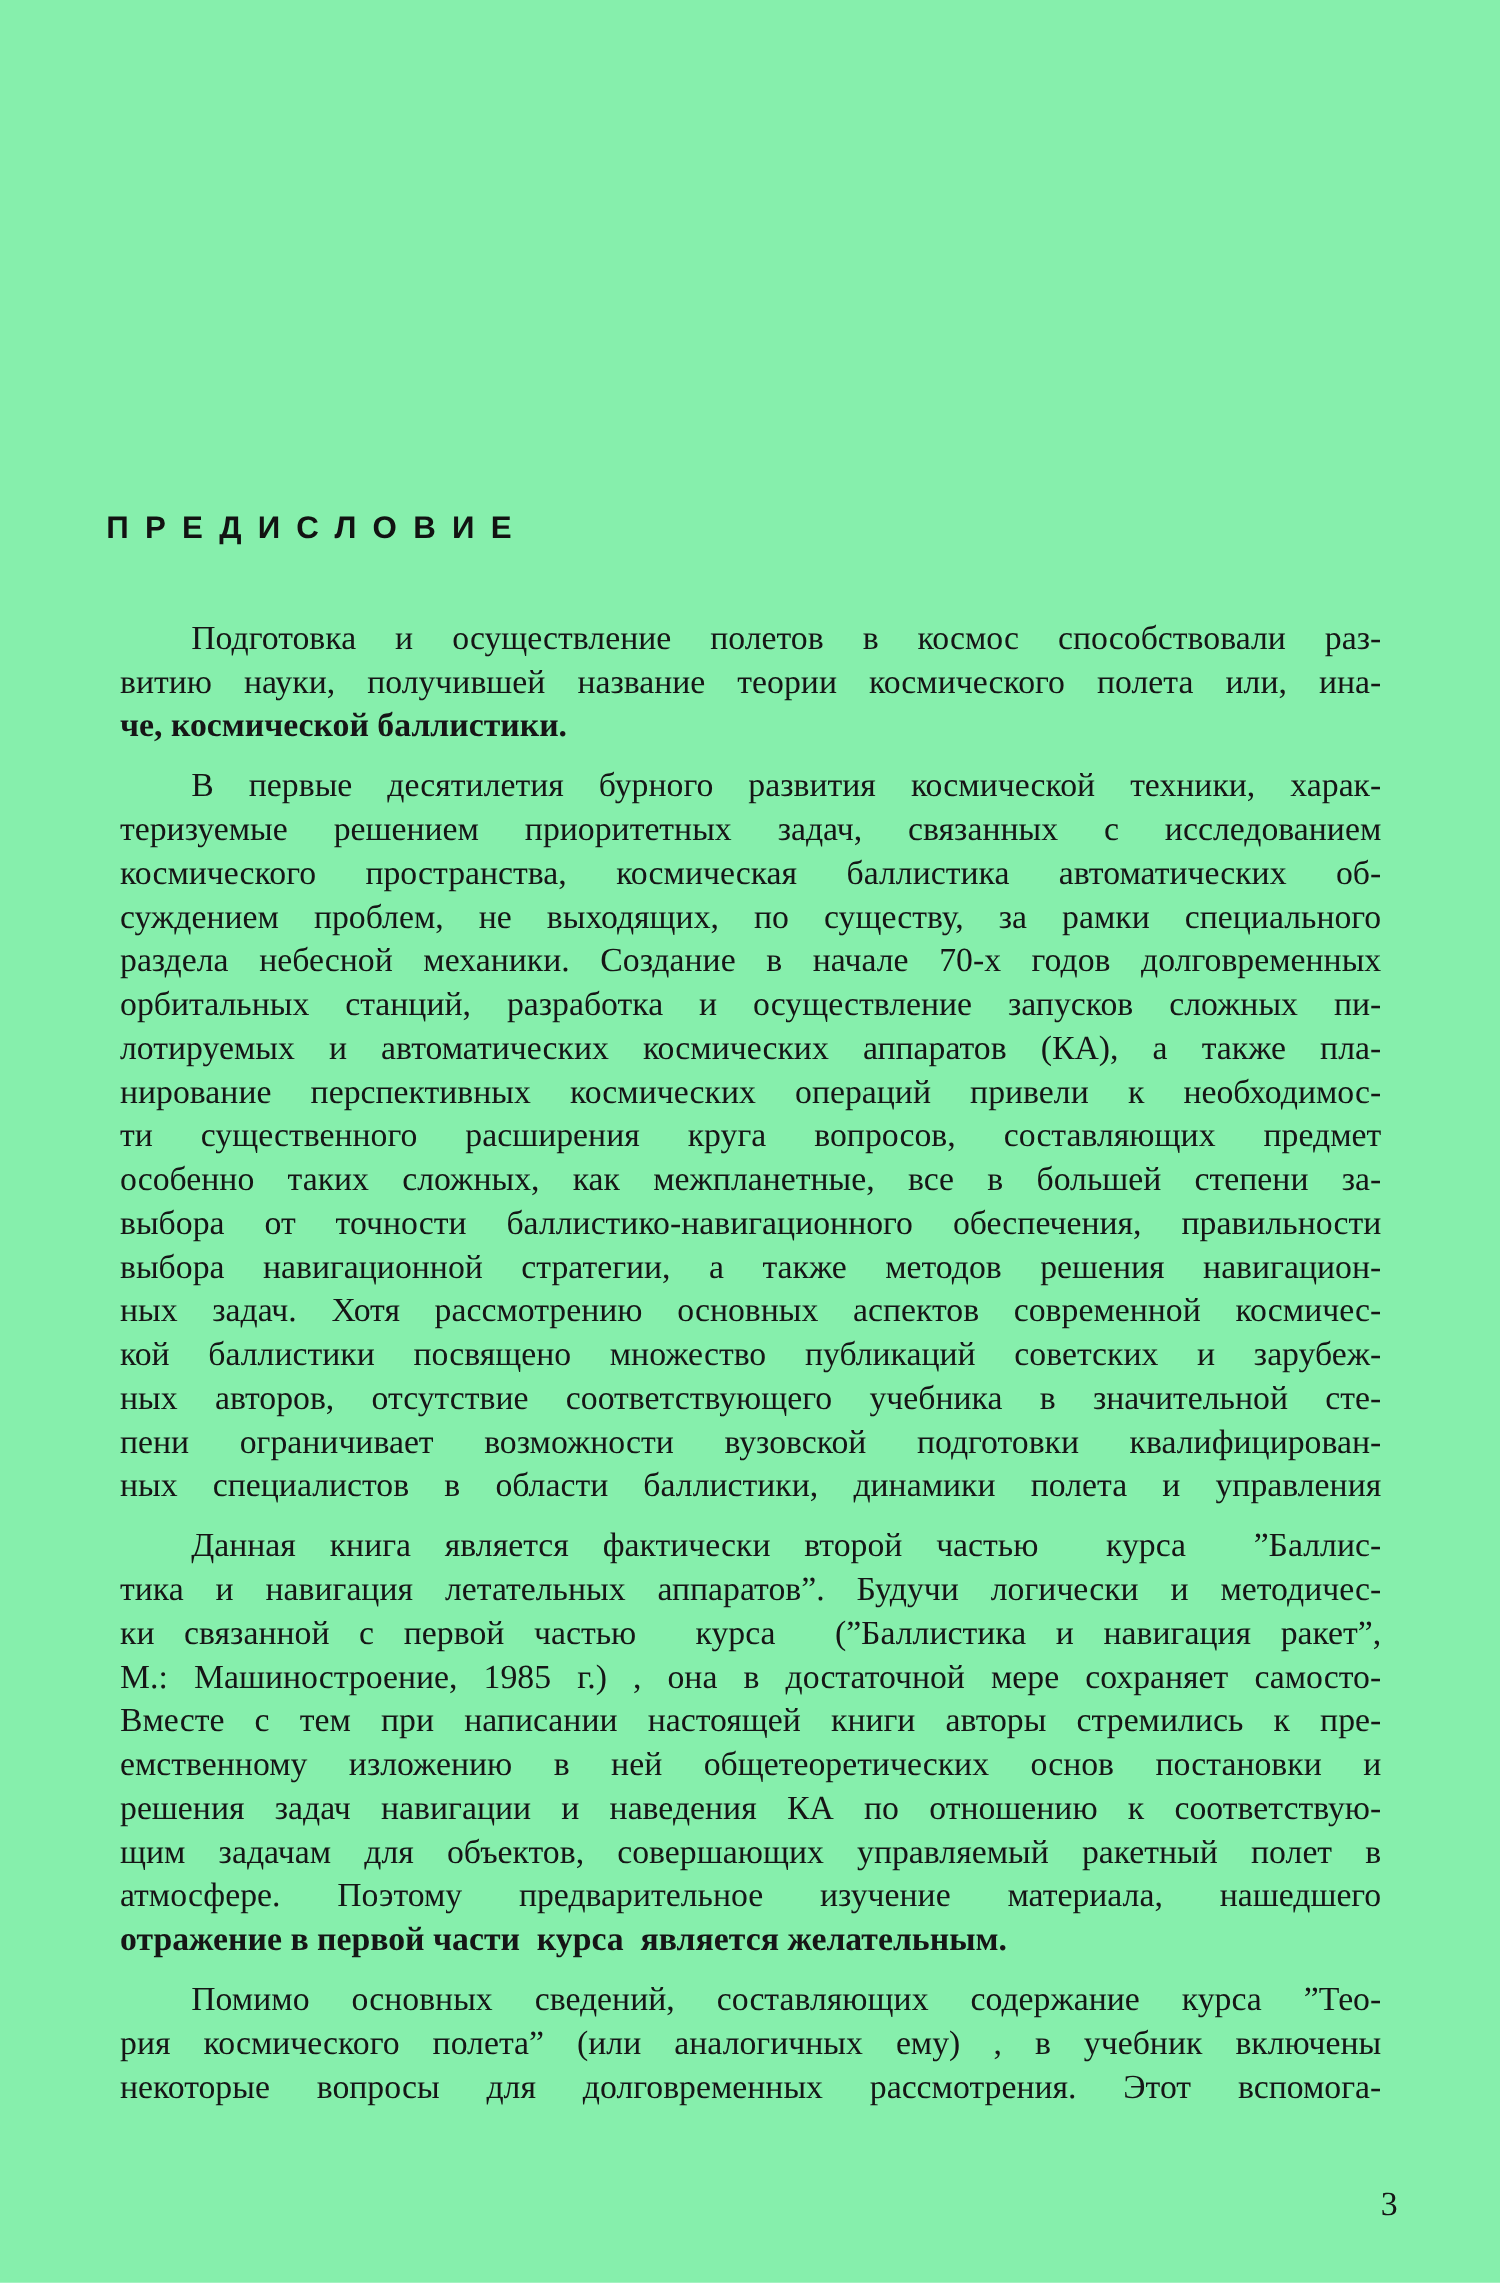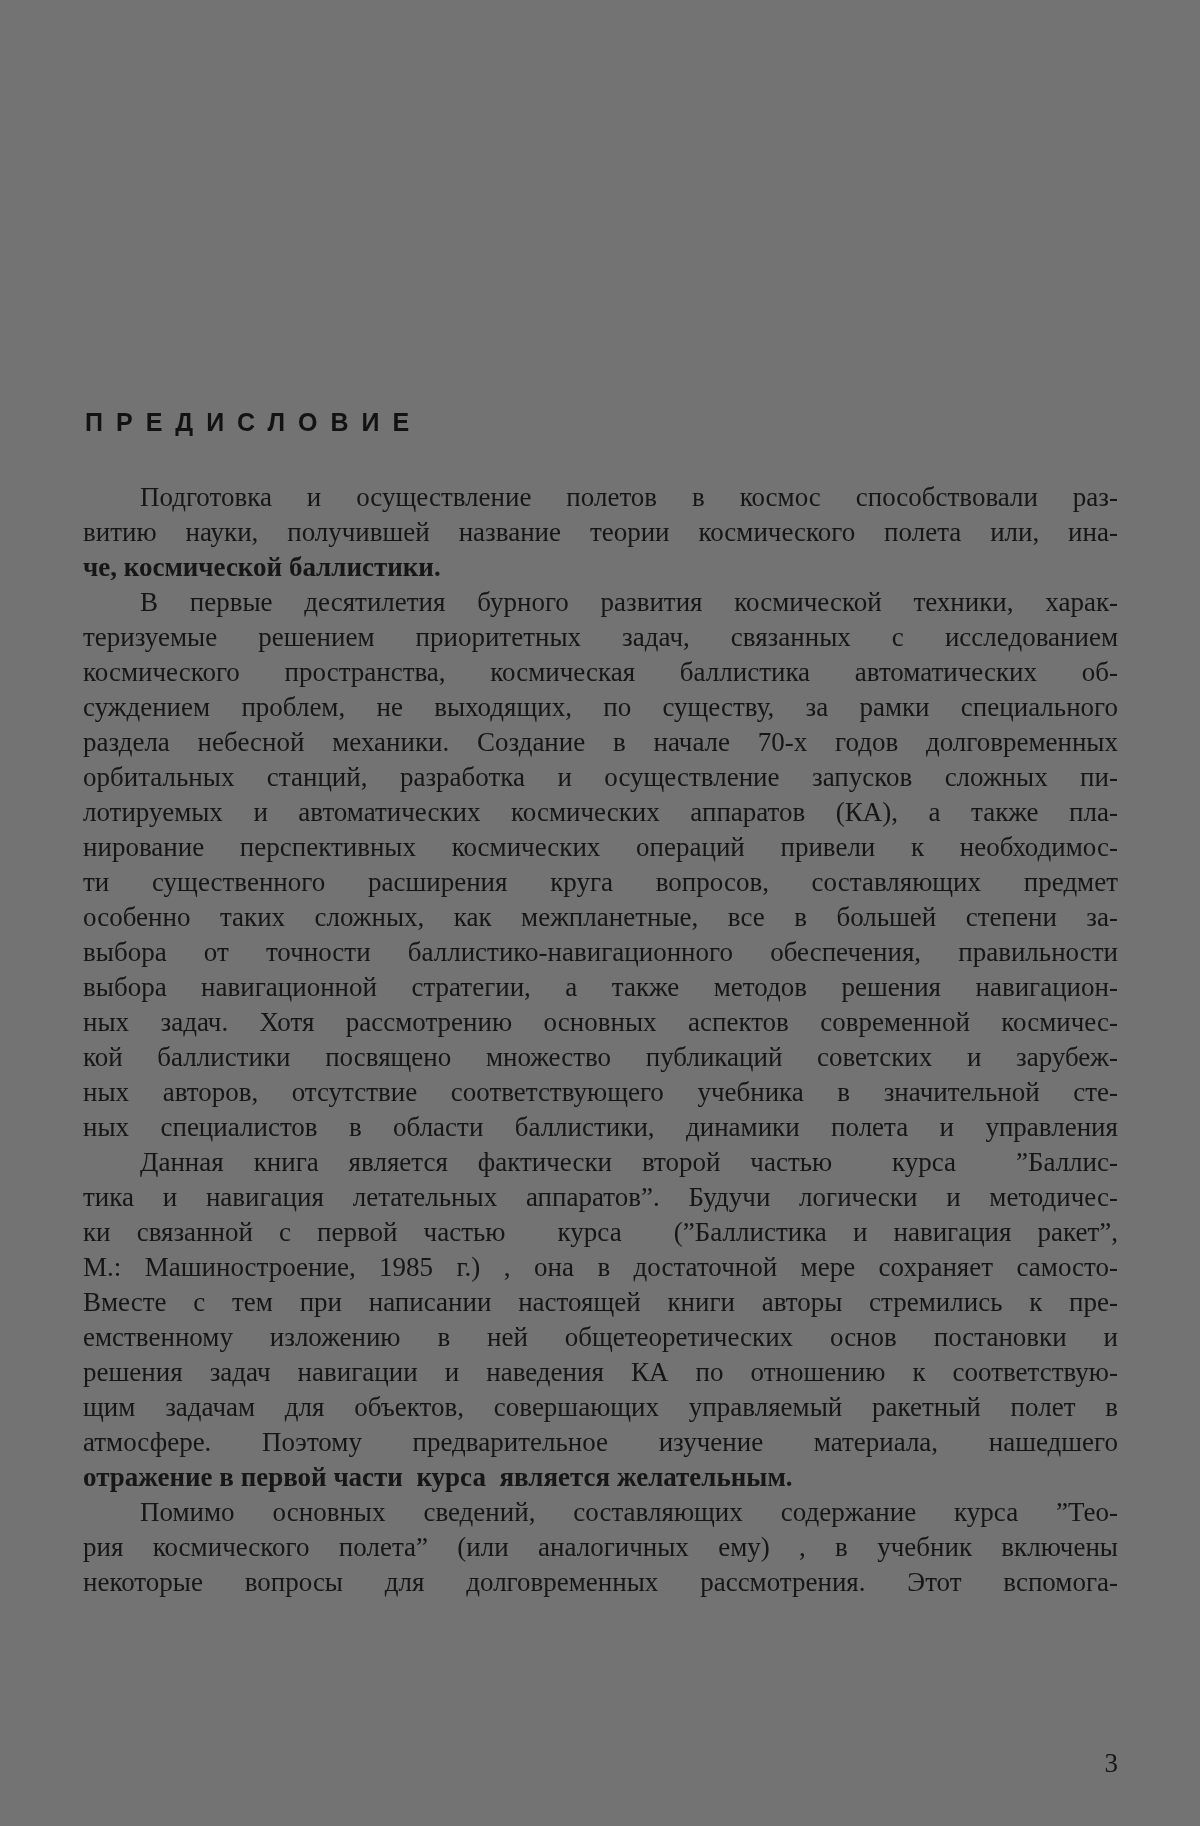--- a/index.html
+++ b/index.html
@@ -5,21 +5,21 @@
   html, body { margin: 0; padding: 0; }
   body {
     width: 1200px;
     height: 1826px;
     background: #ffffff;
   }
   .page {
     position: relative;
     width: 1200px;
     height: 1826px;
-    background: #737373;
+    background: #86efac;
     color: #161616;
     font-family: "Liberation Serif", "DejaVu Serif", serif;
     overflow: hidden;
   }
   .heading {
     position: absolute;
     left: 85px;
     top: 408px;
     font-family: "Liberation Sans", sans-serif;
     font-weight: 700;
@@ -27,21 +27,21 @@
     letter-spacing: 13px;
     color: #121212;
     white-space: nowrap;
   }
   .text-block {
     position: absolute;
     left: 83px;
     top: 480px;
     width: 1035px;
   }
-  .paragraph { margin: 0; padding: 0; }
+  .paragraph { margin: 13px; padding: 0; }
   .line {
     font-size: 27px;
     line-height: 35px;
     height: 35px;
     text-align: justify;
     text-align-last: justify;
     overflow: hidden;
   }
   .line.flush { text-align-last: left; font-weight: bold; }
   .line.indent { text-indent: 57px; }
@@ -76,20 +76,21 @@
         <div class="line">орбитальных станций, разработка и осуществление запусков сложных пи-</div>
         <div class="line">лотируемых и автоматических космических аппаратов (КА), а также пла-</div>
         <div class="line">нирование перспективных космических операций привели к необходимос-</div>
         <div class="line">ти существенного расширения круга вопросов, составляющих предмет</div>
         <div class="line">особенно таких сложных, как межпланетные, все в большей степени за-</div>
         <div class="line">выбора от точности баллистико-навигационного обеспечения, правильности</div>
         <div class="line">выбора навигационной стратегии, а также методов решения навигацион-</div>
         <div class="line">ных задач. Хотя рассмотрению основных аспектов современной космичес-</div>
         <div class="line">кой баллистики посвящено множество публикаций советских и зарубеж-</div>
         <div class="line">ных авторов, отсутствие соответствующего учебника в значительной сте-</div>
+        <div class="line">пени ограничивает возможности вузовской подготовки квалифицирован-</div>
         <div class="line">ных специалистов в области баллистики, динамики полета и управления</div>
       </div>
       <div class="paragraph">
         <div class="line indent">Данная книга является фактически второй частью &nbsp;курса&nbsp; ”Баллис-</div>
         <div class="line">тика и навигация летательных аппаратов”. Будучи логически и методичес-</div>
         <div class="line">ки связанной с первой частью &nbsp;курса&nbsp; (”Баллистика и навигация ракет”,</div>
         <div class="line">М.: Машиностроение, 1985 г.) , она в достаточной мере сохраняет самосто-</div>
         <div class="line">Вместе с тем при написании настоящей книги авторы стремились к пре-</div>
         <div class="line">емственному изложению в ней общетеоретических основ постановки и</div>
         <div class="line">решения задач навигации и наведения КА по отношению к соответствую-</div>

